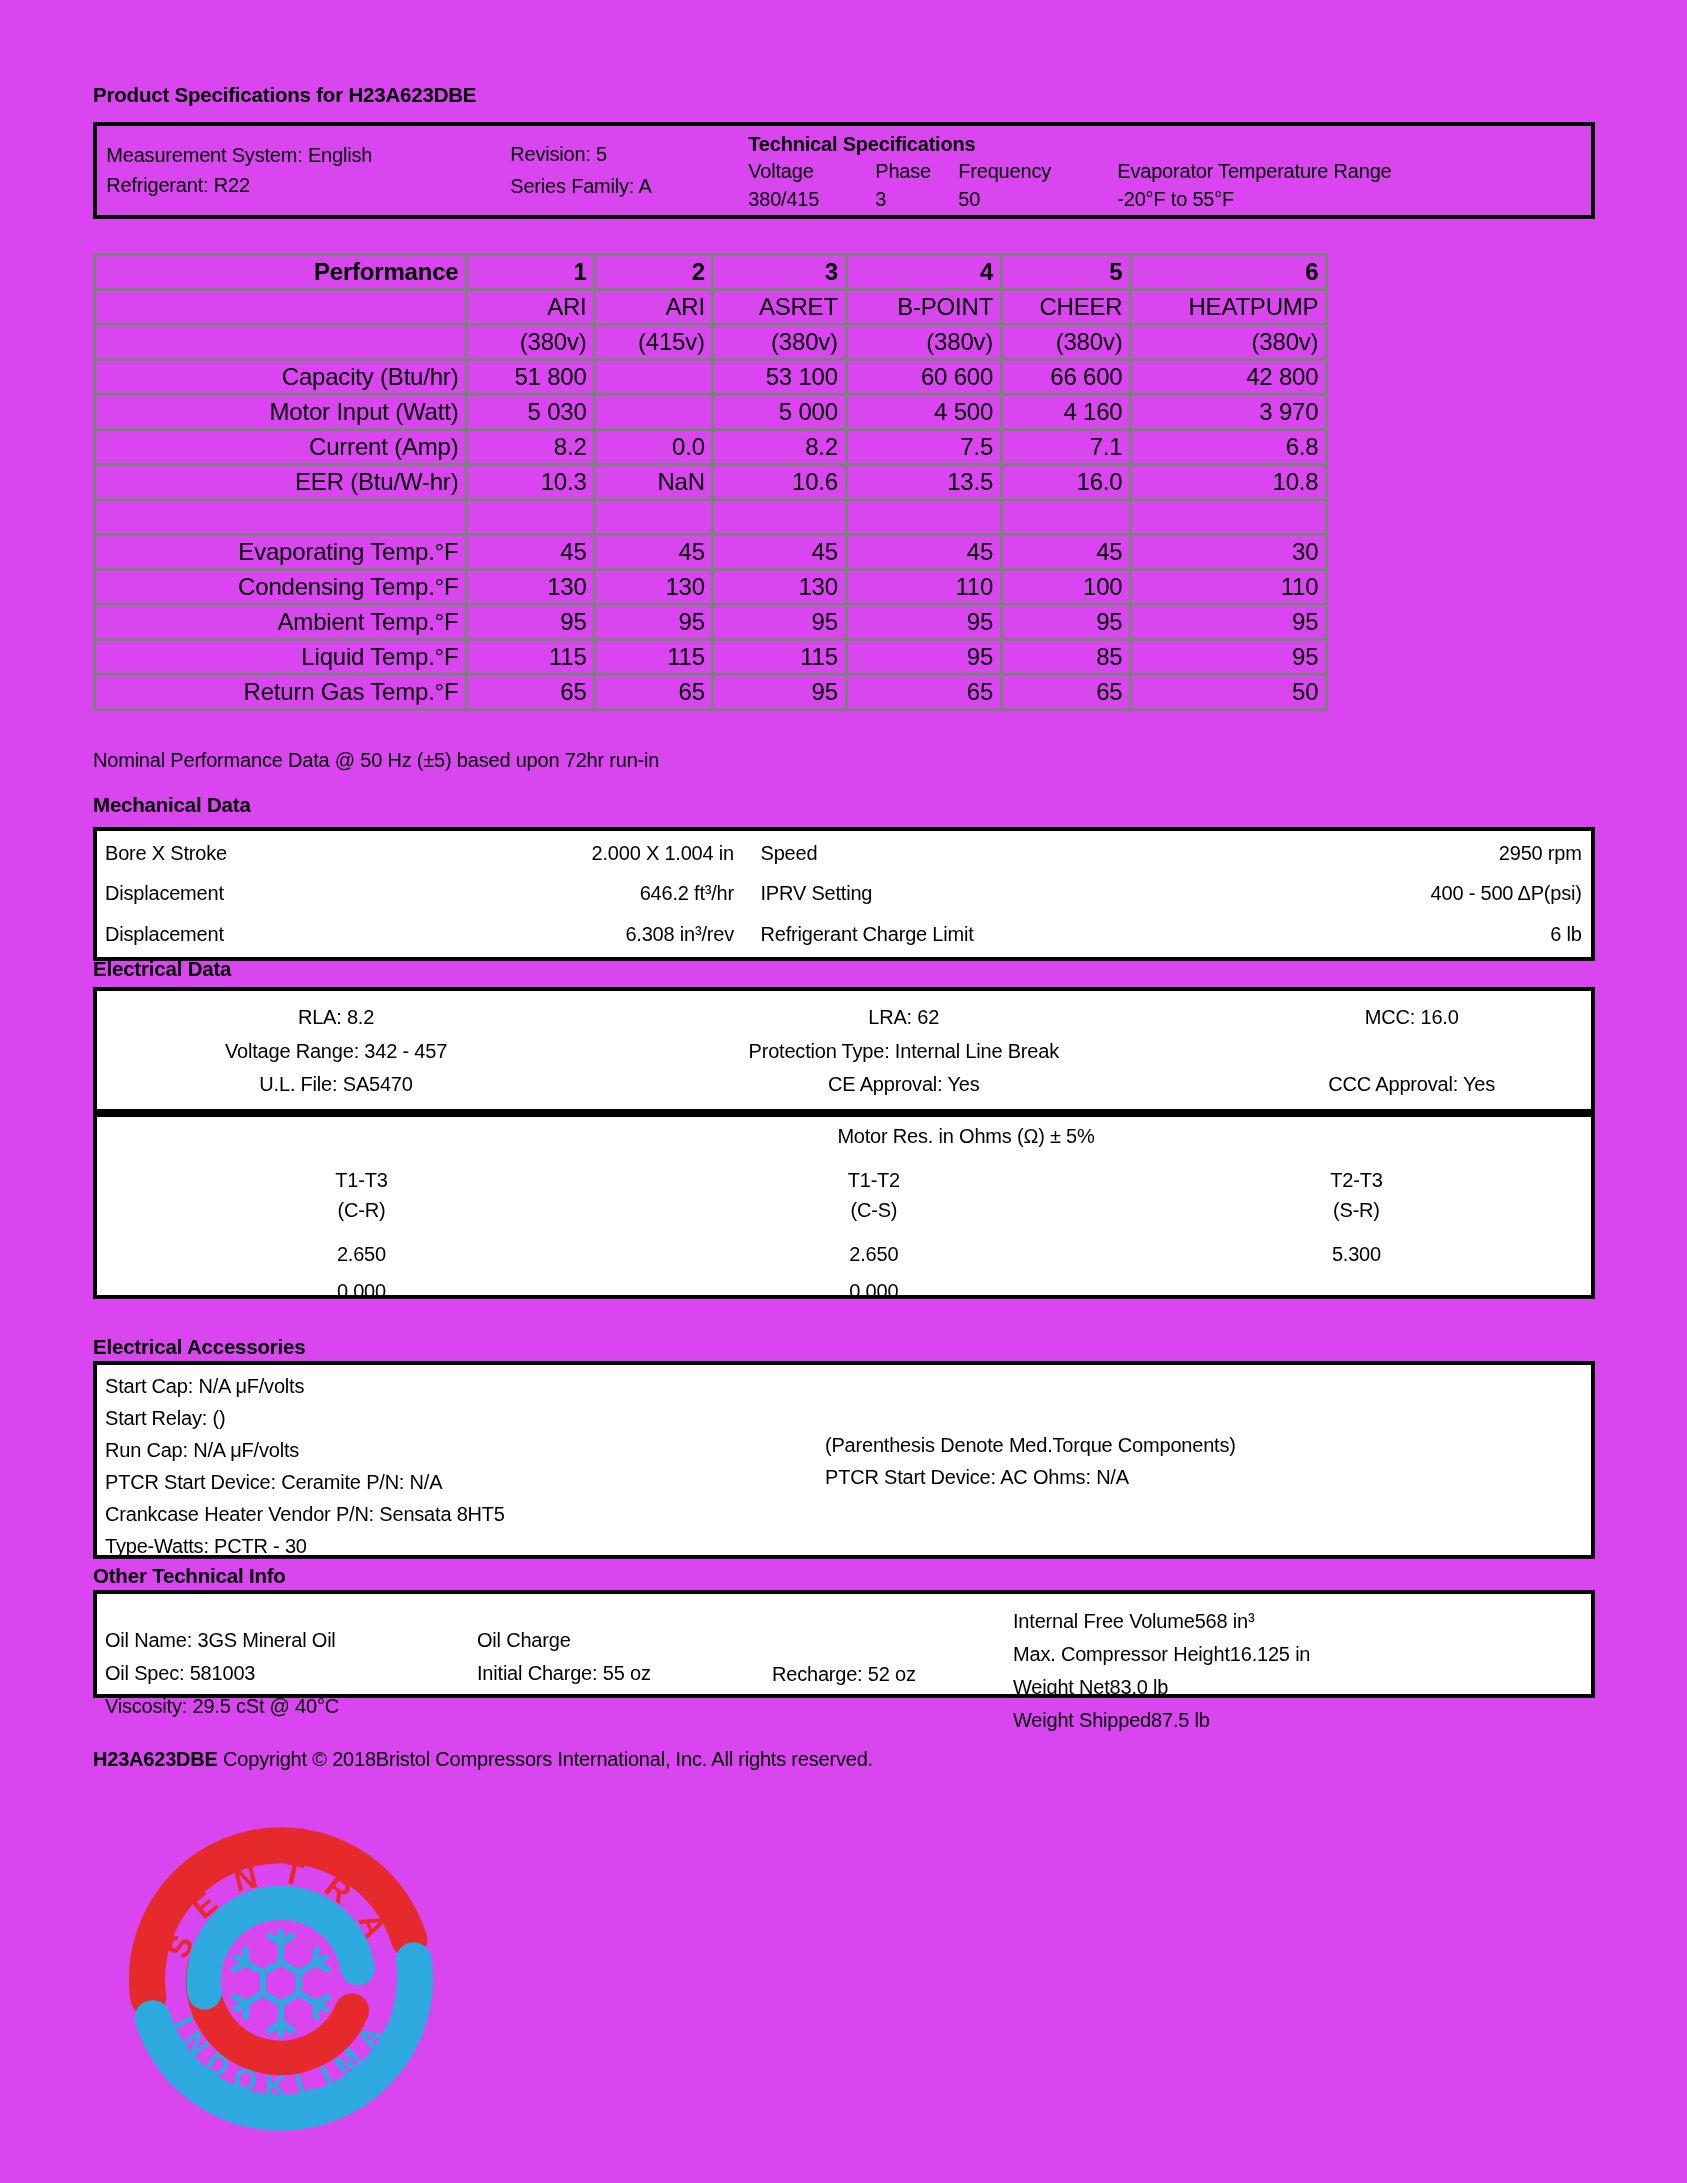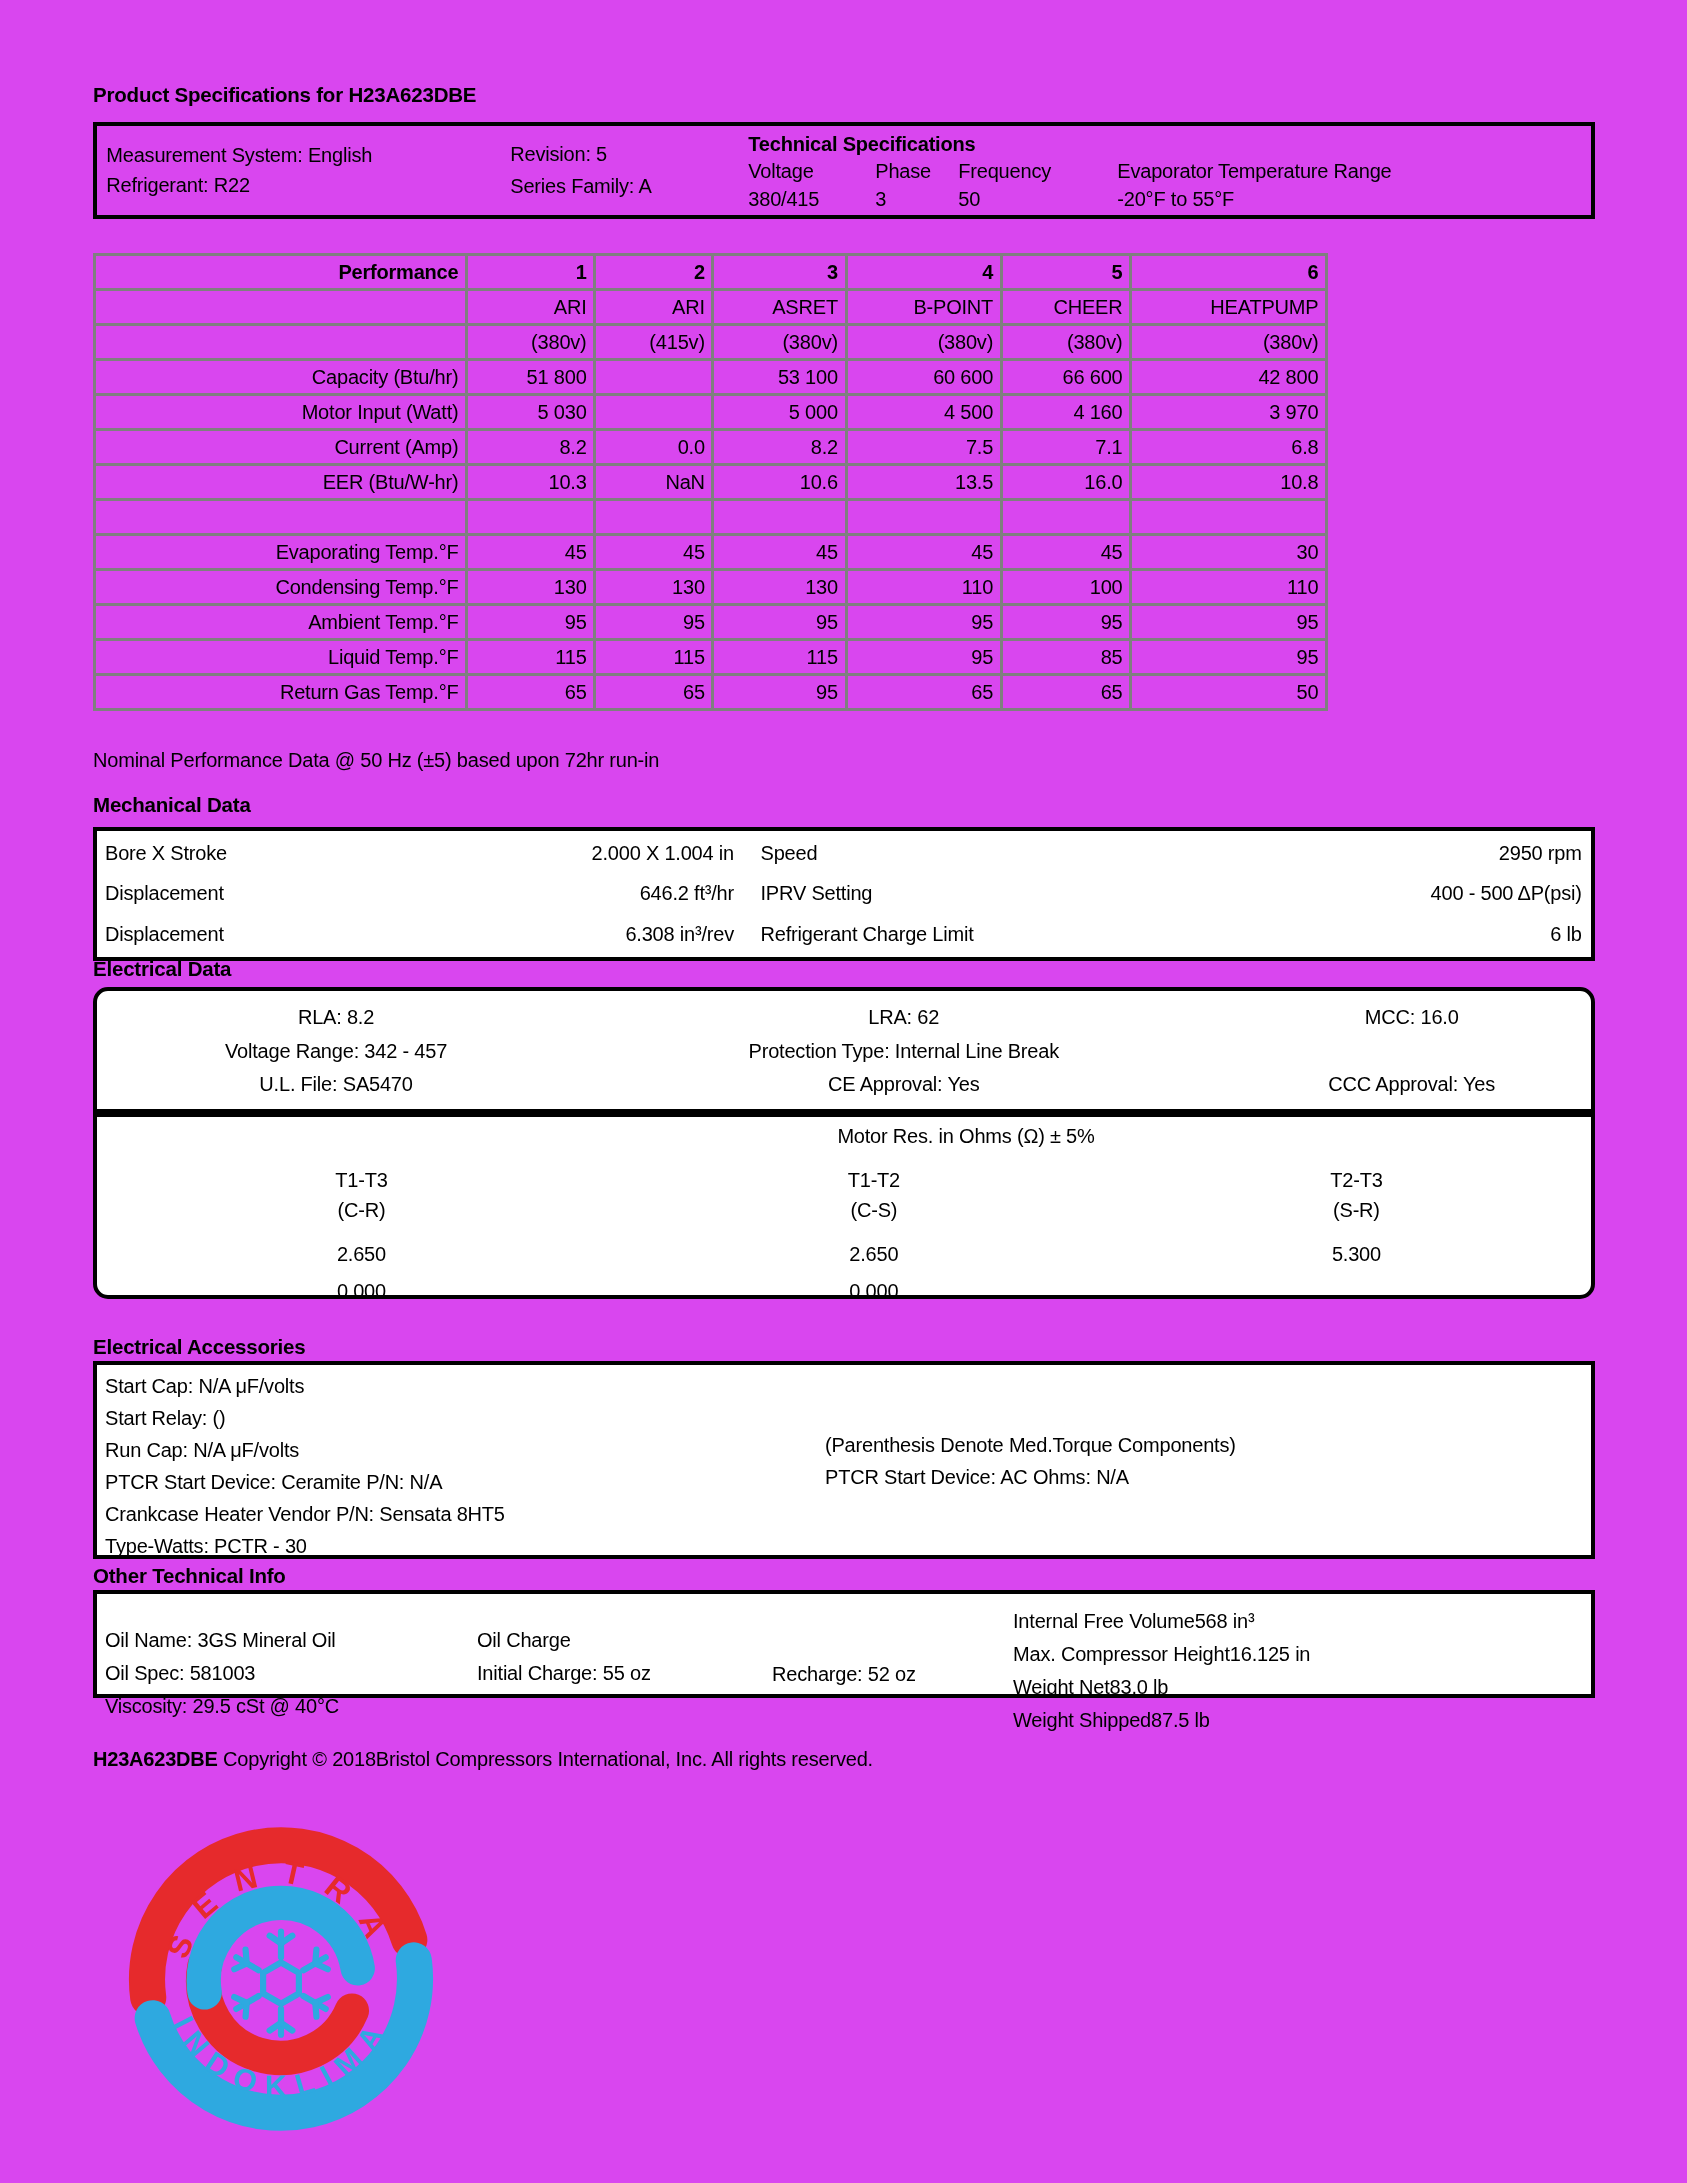--- a/index.html
+++ b/index.html
@@ -24,21 +24,21 @@
   }
   .top-col-a{width:404px;display:flex;flex-direction:column;justify-content:center;gap:7px;}
   .top-col-b{width:238px;display:flex;flex-direction:column;justify-content:center;gap:9.3px;}
   .top-col-c{flex:1;display:flex;flex-direction:column;}
   .ts-title{font-weight:bold;margin-top:1.3px;}
   .ts-grid{display:grid;grid-template-columns:127px 83px 159px auto;margin-top:4px;row-gap:5.3px;}
 
   
   table.perf{
     position:absolute;left:93px;top:253px;width:1235px;
-    border-collapse:collapse;table-layout:fixed;font-size:20px;
+    border-collapse:collapse;table-layout:fixed;font-size:24px;
   }
   table.perf td{
     border:3.3px solid var(--table-border);height:32px;line-height:32px;
     text-align:right;padding:0 6.6px 0 1.3px;overflow:hidden;white-space:nowrap;
   }
   table.perf td.hdr{font-weight:bold;}
   .perf-note{position:absolute;left:93px;top:749px;}
 
   
   .sec-head{position:absolute;left:93px;font-size:20.5px;font-weight:bold;}
@@ -48,21 +48,21 @@
 
   
   .mech{top:827px;height:134px;display:flex;flex-direction:column;justify-content:center;padding:2.6px 8px;}
   .mech-row{display:flex;align-items:center;height:41px;}
   .mech-label{width:318px;}
   .mech-value{width:311px;text-align:right;}
   .mech-label2{width:423px;margin-left:26.5px;}
   .mech-value2{flex:1;text-align:right;padding-right:1.3px;}
 
   
-  .elec{top:987px;height:312px;padding:0;border-radius:15px;}
+  .elec{top:987px;height:312px;padding:0;}
   .elec-a{height:115px;border-bottom:8px solid #000;display:flex;flex-direction:column;justify-content:center;gap:10.6px;padding-top:2.6px;}
   .elec-row{display:grid;grid-template-columns:32% 44% 24%;}
   .elec-row div{text-align:center;}
   .elec-b{padding-top:8px;}
   .motor-res-title{text-align:center;transform:translateX(122px);}
   .windings{display:grid;grid-template-columns:35.4% 33.2% 31.4%;margin-top:17px;}
   .winding{text-align:center;line-height:30px;}
   .winding .r1{margin-top:14.6px;}
   .winding .r2{margin-top:6.6px;}
 

